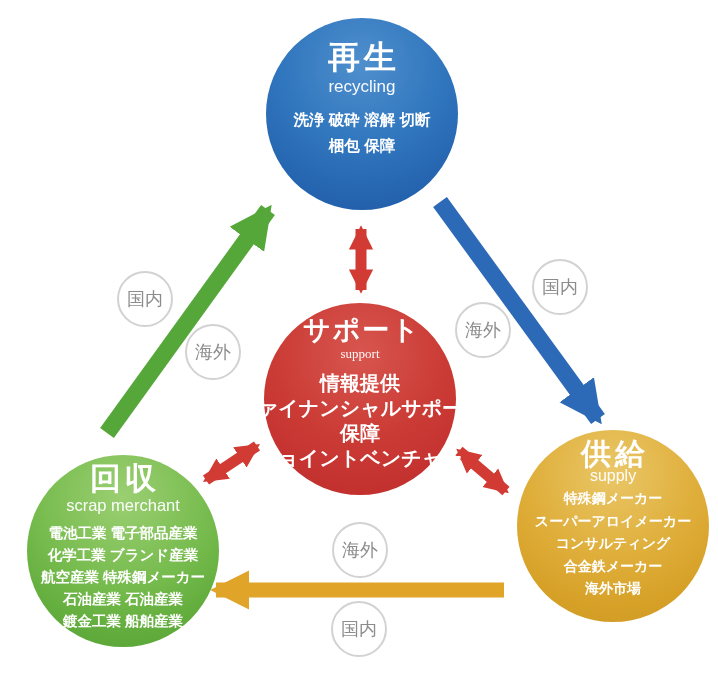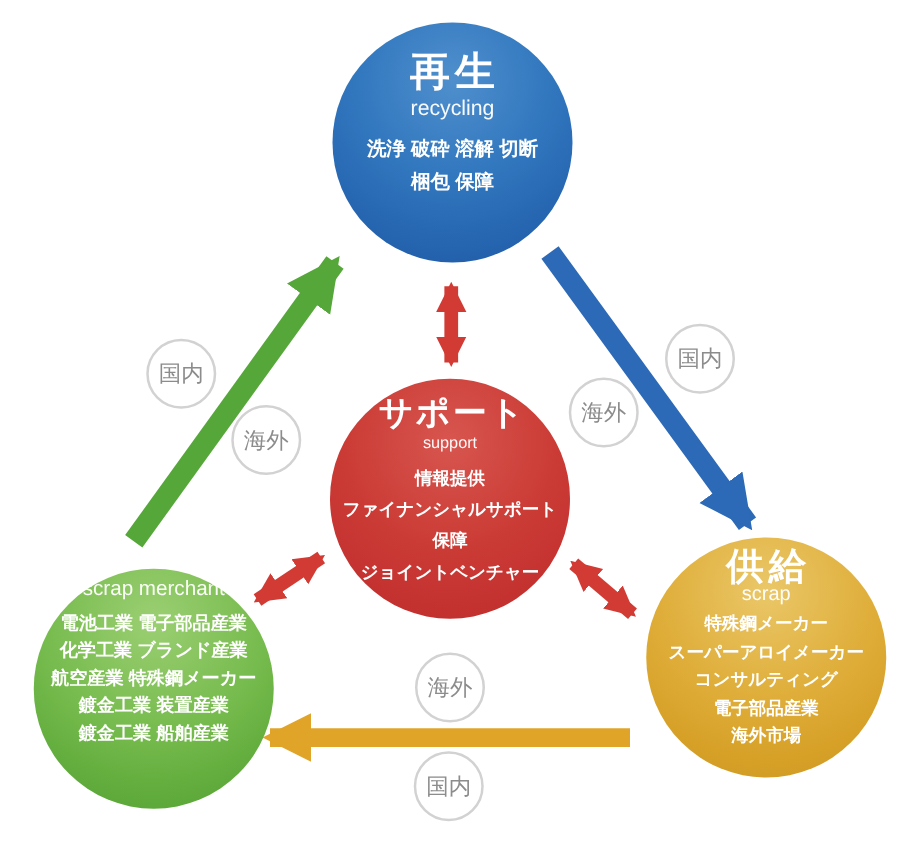--- a/index.html
+++ b/index.html
@@ -23,24 +23,25 @@
     left:266px;top:18px;padding-top:22px;
     background:radial-gradient(circle at 50% 24%,#4f8fcd 0%,#3177be 45%,#2767b2 72%,#1d57a3 100%);
   }
   .n-recycle .node-title{font-size:32px;}
   .n-recycle .node-sub{font-size:17px;margin-top:2px;}
   .n-recycle .node-lines{margin-top:10px;font-size:15.5px;line-height:26px;}
 
   .n-support{
     left:264px;top:303px;padding-top:13px;
     background:radial-gradient(circle at 50% 26%,#d7564f 0%,#cb3b35 50%,#c43230 78%,#bd2e2b 100%);
+    font-family:Liberation Serif, serif;
   }
   .n-support .node-title{font-size:27px;letter-spacing:2px;}
   .n-support .node-sub{font-size:13px;margin-top:0px;}
-  .n-support .node-lines{margin-top:9px;font-size:14px;line-height:25px;}
+  .n-support .node-lines{margin-top:9px;font-size:20px;line-height:25px;}
 
   .n-collect{
     left:27px;top:455px;padding-top:7px;
     background:radial-gradient(circle at 50% 22%,#9bcf72 0%,#76bb4d 50%,#62ad3d 75%,#529f31 100%);
   }
   .n-collect .node-title{font-size:31px;}
   .n-collect .node-sub{font-size:16.5px;margin-top:0px;}
   .n-collect .node-lines{margin-top:7px;font-size:14.5px;line-height:22px;text-align:center;}
 
   .n-supply{
@@ -109,38 +110,39 @@
     <div class="node-sub">support</div>
     <div class="node-lines">
       <div class="node-line">情報提供</div>
       <div class="node-line">ファイナンシャルサポート</div>
       <div class="node-line">保障</div>
       <div class="node-line">ジョイントベンチャー</div>
     </div>
   </div>
 
   <div class="node n-collect">
+    <div class="node-title">回収</div>
     <div class="node-sub">scrap merchant</div>
     <div class="node-lines">
       <div class="node-line">電池工業 電子部品産業</div>
       <div class="node-line">化学工業 ブランド産業</div>
       <div class="node-line">航空産業 特殊鋼メーカー</div>
-      <div class="node-line">鍍金工業 装置産業</div>
+      <div class="node-line">石油産業 石油産業</div>
       <div class="node-line">鍍金工業 船舶産業</div>
     </div>
   </div>
 
   <div class="node n-supply">
     <div class="node-title">供給</div>
-    <div class="node-sub">scrap</div>
+    <div class="node-sub">supply</div>
     <div class="node-lines">
       <div class="node-line">特殊鋼メーカー</div>
       <div class="node-line">スーパーアロイメーカー</div>
       <div class="node-line">コンサルティング</div>
-      <div class="node-line">電子部品産業</div>
+      <div class="node-line">合金鉄メーカー</div>
       <div class="node-line">海外市場</div>
     </div>
   </div>
 
   <div class="tag tag-kokunai-left">
     <span>国内</span>
   </div>
   <div class="tag tag-kaigai-left">
     <span>海外</span>
   </div>

